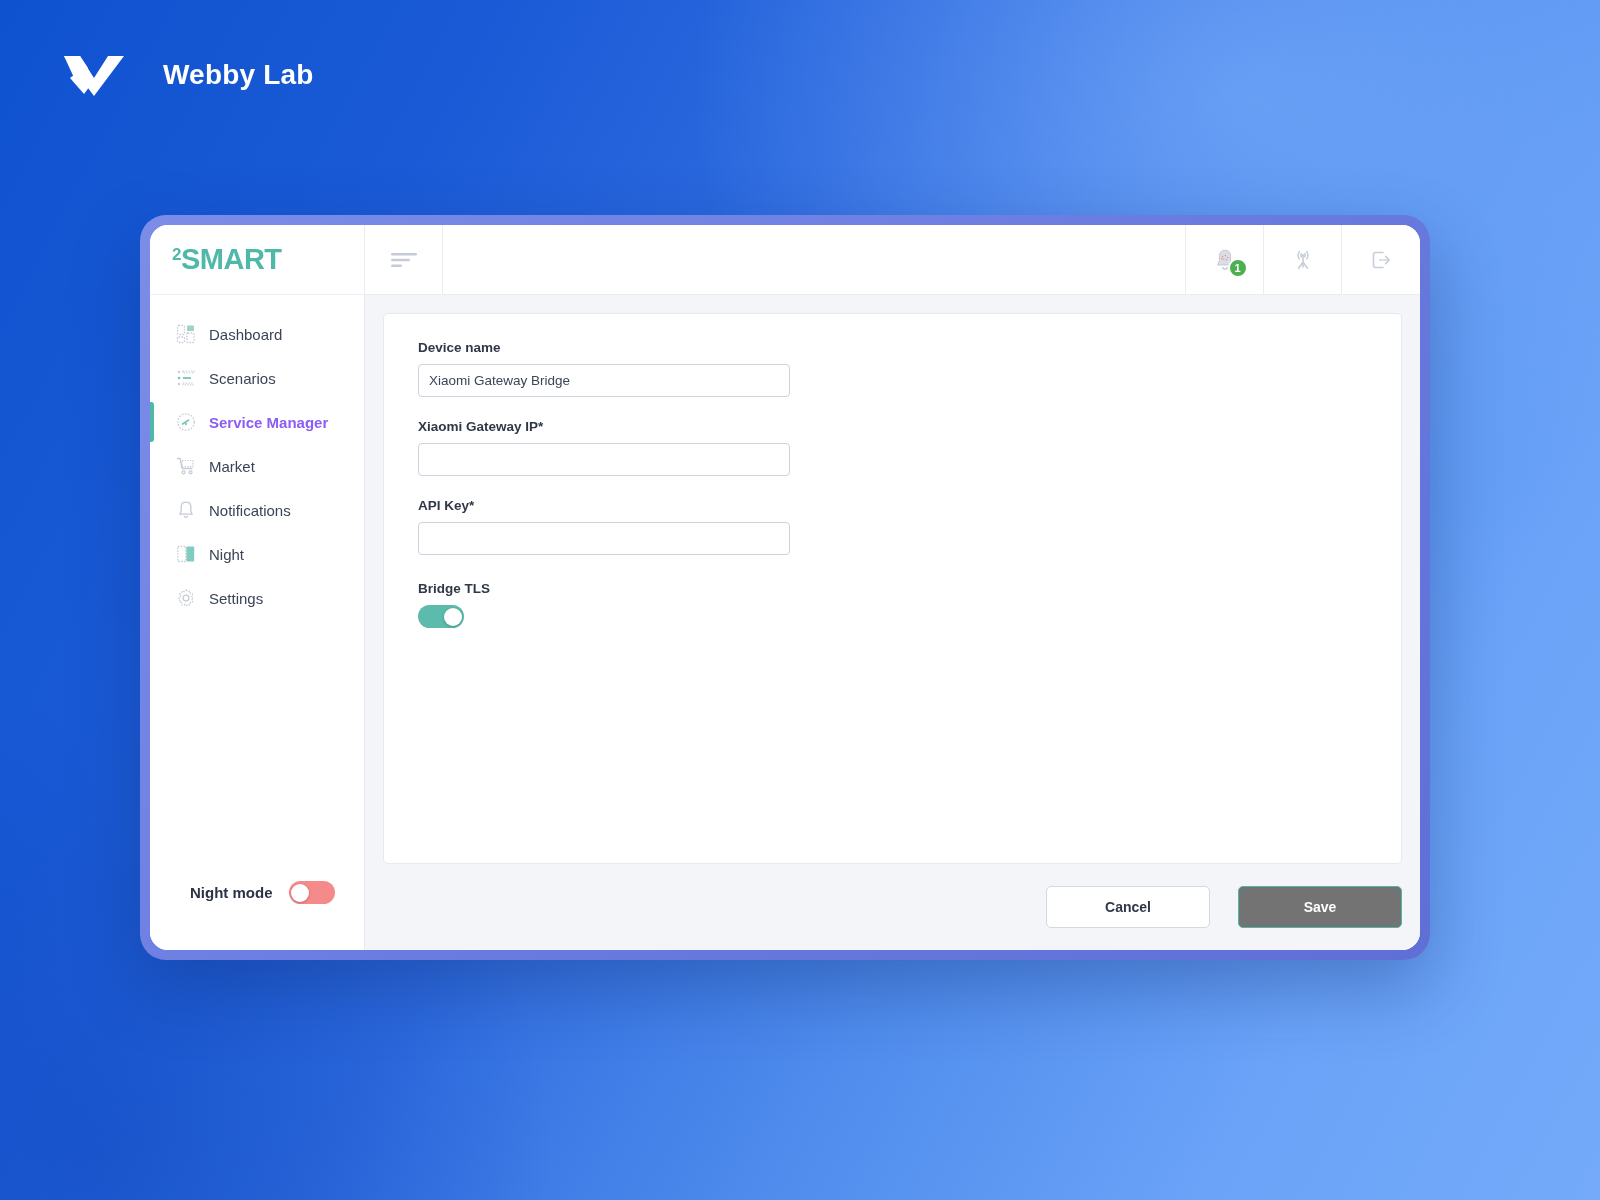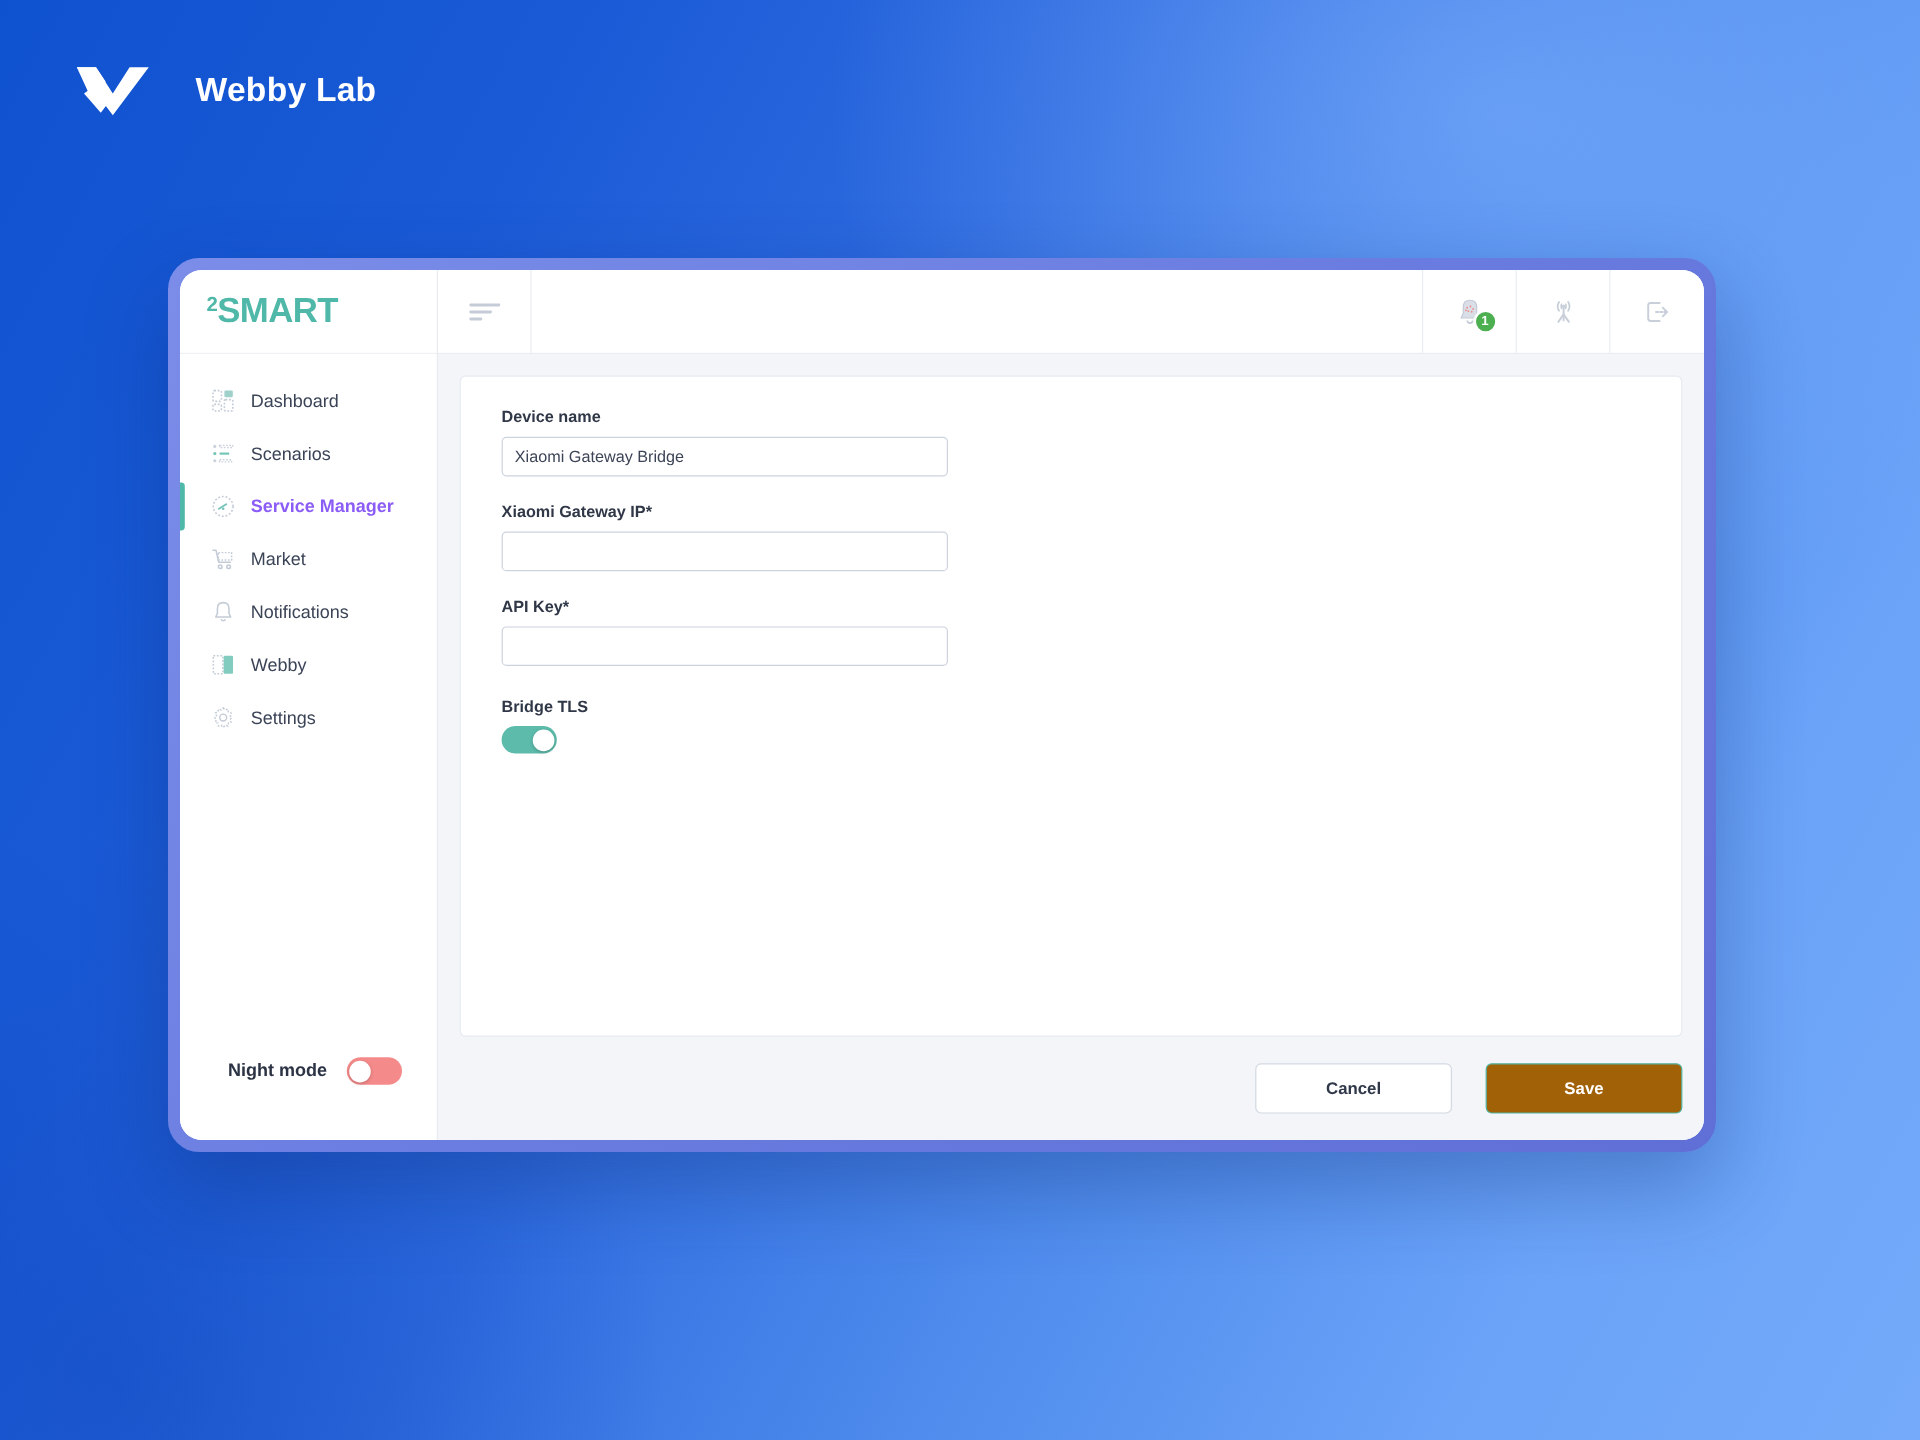--- a/index.html
+++ b/index.html
@@ -185,21 +185,21 @@
   .btn {
     width: 164px; height: 42px;
     border-radius: 5px; font-size: 14px;
     display: flex; align-items: center; justify-content: center;
     cursor: pointer; font-family: "Liberation Sans", sans-serif;
   }
   .btn-cancel {
     background: #ffffff; border: 1px solid #d3d9e2; color: #2f3748; font-weight: bold;
   }
   .btn-save {
-    background: #a16207; border: 1px solid #52b5a6; color: #ffffff; font-weight: bold;
+    background: #737373; border: 1px solid #52b5a6; color: #ffffff; font-weight: bold;
   }
 </style>
 </head>
 <body>
 
 <div class="bg-glow"></div>
 <div class="bg-glow2"></div>
 
 <div class="brand">
   <svg class="brand-mark" viewBox="0 0 64 46">
@@ -271,21 +271,21 @@
             <path d="M8.2 16 a1.9 1.9 0 0 0 3.6 0" fill="none" stroke="#b9c2cf" stroke-width="1.3"></path>
           </svg>
           <span class="nav-label">Notifications</span>
         </div>
 
         <div class="nav-item">
           <svg class="nav-ico" viewBox="0 0 20 20">
             <rect x="1.8" y="2.5" width="8" height="15" fill="none" stroke="#b9c2cf" stroke-width="1.3" stroke-dasharray="1.5 1.4"></rect>
             <rect x="10.4" y="2.5" width="7.8" height="15" rx="1" fill="#6cc2b5"></rect>
           </svg>
-          <span class="nav-label">Webby</span>
+          <span class="nav-label">Night</span>
         </div>
 
         <div class="nav-item">
           <svg class="nav-ico" viewBox="0 0 20 20">
             <path d="M10 1.8 L11.6 3.6 L14 3 L14.3 5.4 L16.6 6.1 L15.6 8.3 L17.2 10 L15.6 11.7 L16.6 13.9 L14.3 14.6 L14 17 L11.6 16.4 L10 18.2 L8.4 16.4 L6 17 L5.7 14.6 L3.4 13.9 L4.4 11.7 L2.8 10 L4.4 8.3 L3.4 6.1 L5.7 5.4 L6 3 L8.4 3.6 Z" fill="none" stroke="#b9c2cf" stroke-width="1.2" stroke-linejoin="round" stroke-dasharray="1.6 1.4"></path>
             <circle cx="10" cy="10" r="2.9" fill="none" stroke="#b9c2cf" stroke-width="1.2"></circle>
           </svg>
           <span class="nav-label">Settings</span>
         </div>
 

